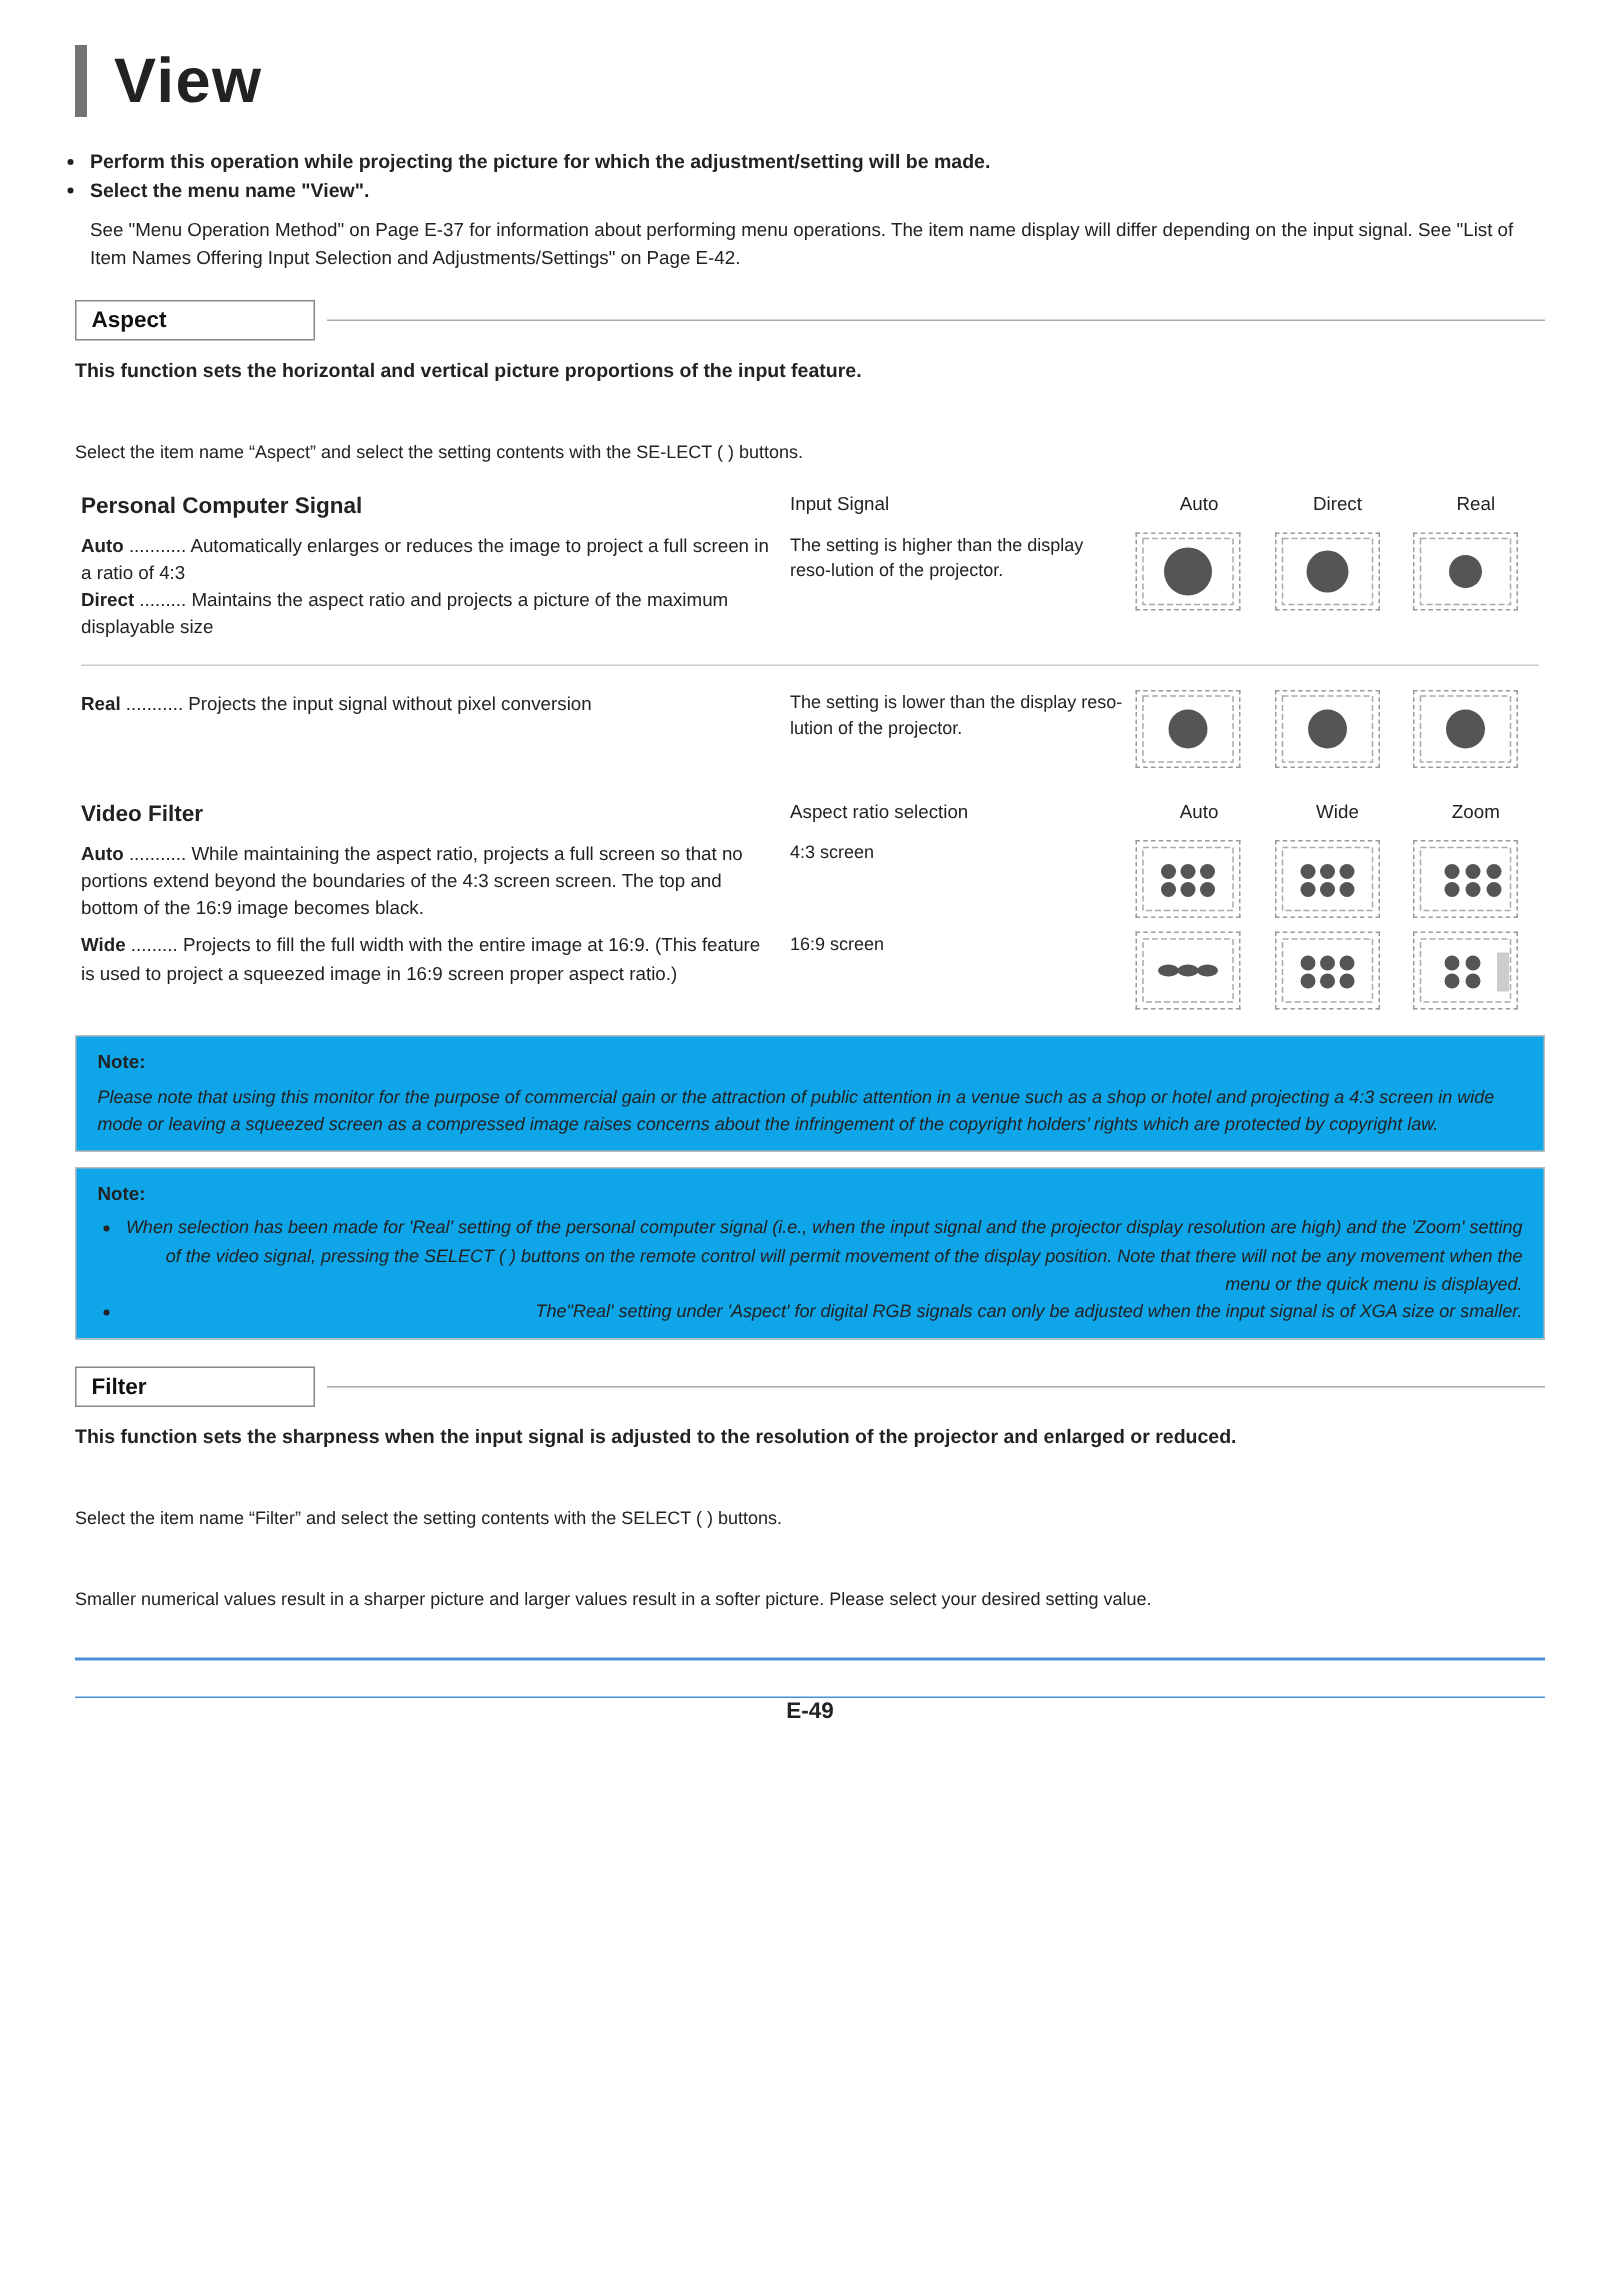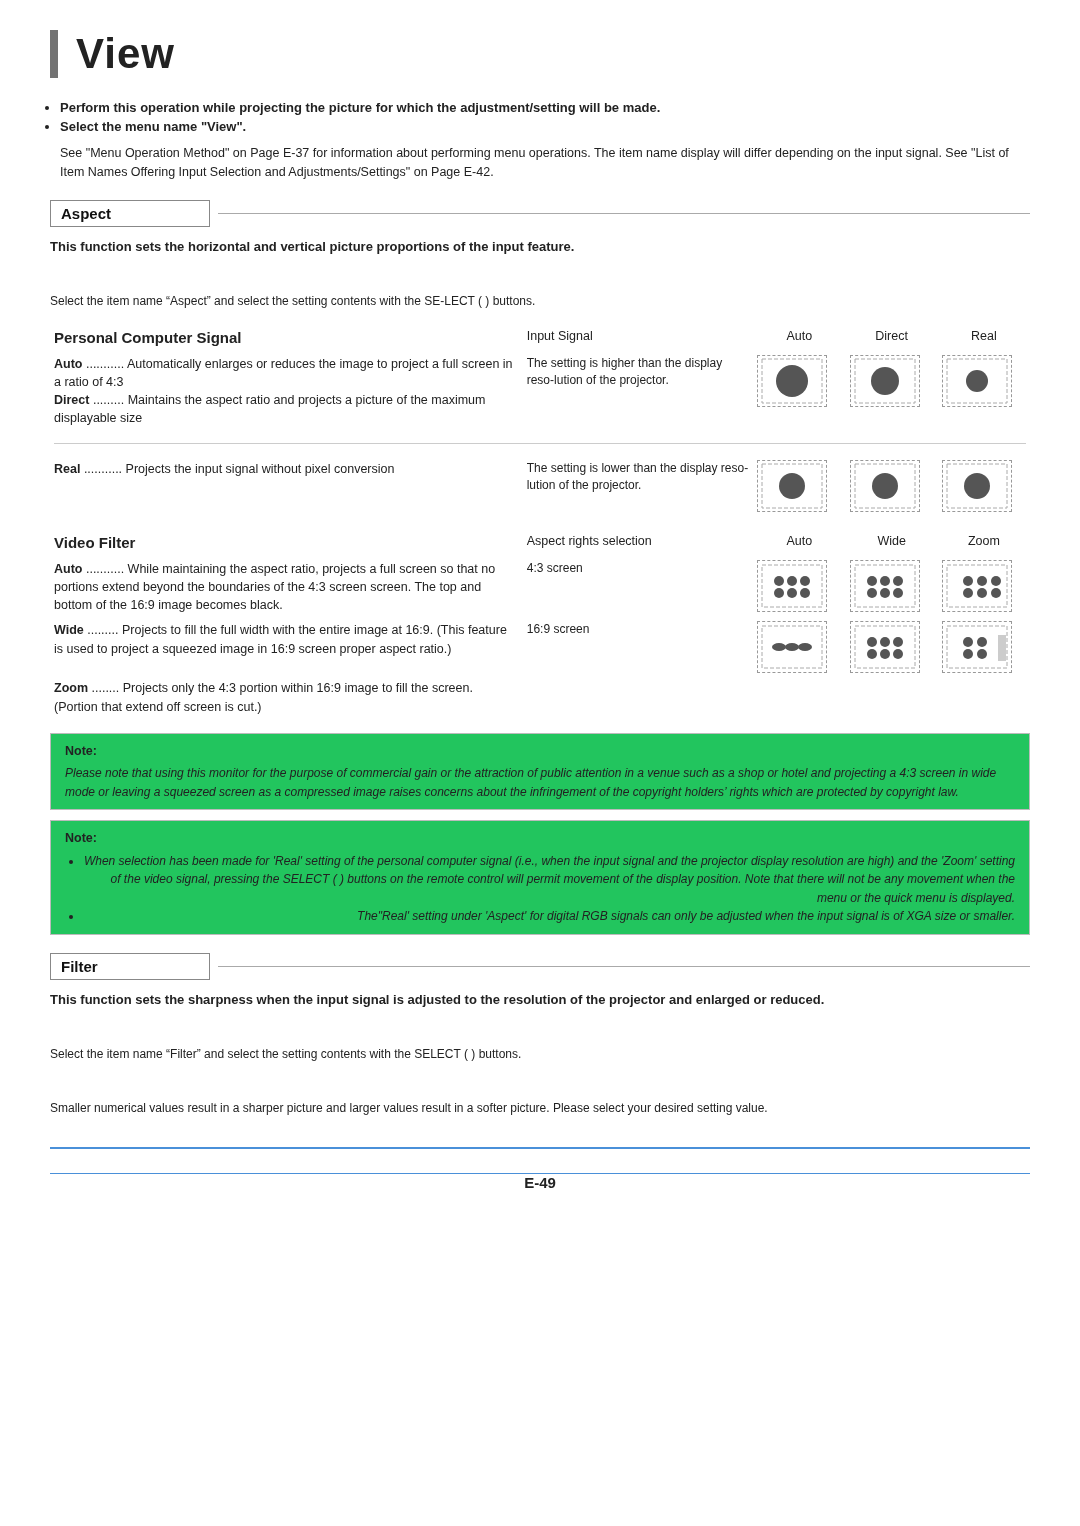--- a/index.html
+++ b/index.html
@@ -123,21 +123,21 @@
       display: flex;
       align-items: center;
       justify-content: center;
       position: relative;
       background: #fff;
     }
 
     
     .note-box {
       border: 1px solid #bbb;
-      background: #22c55e;
+      background: #0ea5e9;
       padding: 8px 14px;
       margin: 10px 0;
       font-size: 12px;
       line-height: 1.55;
       font-style: italic;
     }
     .note-box .note-label {
       font-style: normal;
       font-weight: bold;
       font-size: 12.5px;
@@ -271,21 +271,21 @@
           </div>
         </td>
       </tr>
     </tbody>
   </table>
 
   <table class="signal-table" style="margin-top:8px;">
     <thead>
       <tr>
         <td class="col-desc subsection-label">Video Filter</td>
-        <td class="col-note" style="font-size:12.5px;">Aspect rights selection</td>
+        <td class="col-note" style="font-size:12.5px;">Aspect ratio selection</td>
         <td class="col-diagram col-header">Auto</td>
         <td class="col-diagram col-header">Wide</td>
         <td class="col-diagram col-header">Zoom</td>
       </tr>
     </thead>
     <tbody>
 
       <tr>
         <td class="col-desc" style="font-size:12.5px; padding-bottom:4px;">
           <span><strong>Auto</strong> ........... While maintaining the aspect ratio, projects a full screen so that no portions extend beyond the boundaries of the 4:3 screen screen. The top and bottom of the 16:9 image becomes black.</span>
@@ -376,27 +376,20 @@
               <circle cx="36" cy="17" r="5" fill="#555"></circle>
               <circle cx="22" cy="29" r="5" fill="#555"></circle>
               <circle cx="36" cy="29" r="5" fill="#555"></circle>
 
               <polygon points="52,10 60,10 60,36 52,36" fill="#ccc"></polygon>
             </svg>
           </div>
         </td>
       </tr>
 
-      <tr>
-        <td class="col-desc" style="font-size:12.5px;">
-          <span><strong>Zoom</strong> ........ Projects only the 4:3 portion within 16:9 image to fill the screen. (Portion that extend off screen is cut.)</span>
-        </td>
-        <td class="col-note"></td>
-        <td colspan="3"></td>
-      </tr>
     </tbody>
   </table>
 
 </div>
 
 <div class="note-box">
   <div class="note-label">Note:</div>
   <span style="font-style:italic;">Please note that using this monitor for the purpose of commercial gain or the attraction of public attention in a venue such as a shop or hotel and projecting a 4:3 screen in wide mode or leaving a squeezed screen as a compressed image raises concerns about the infringement of the copyright holders’ rights which are protected by copyright law.</span>
 </div>
 

